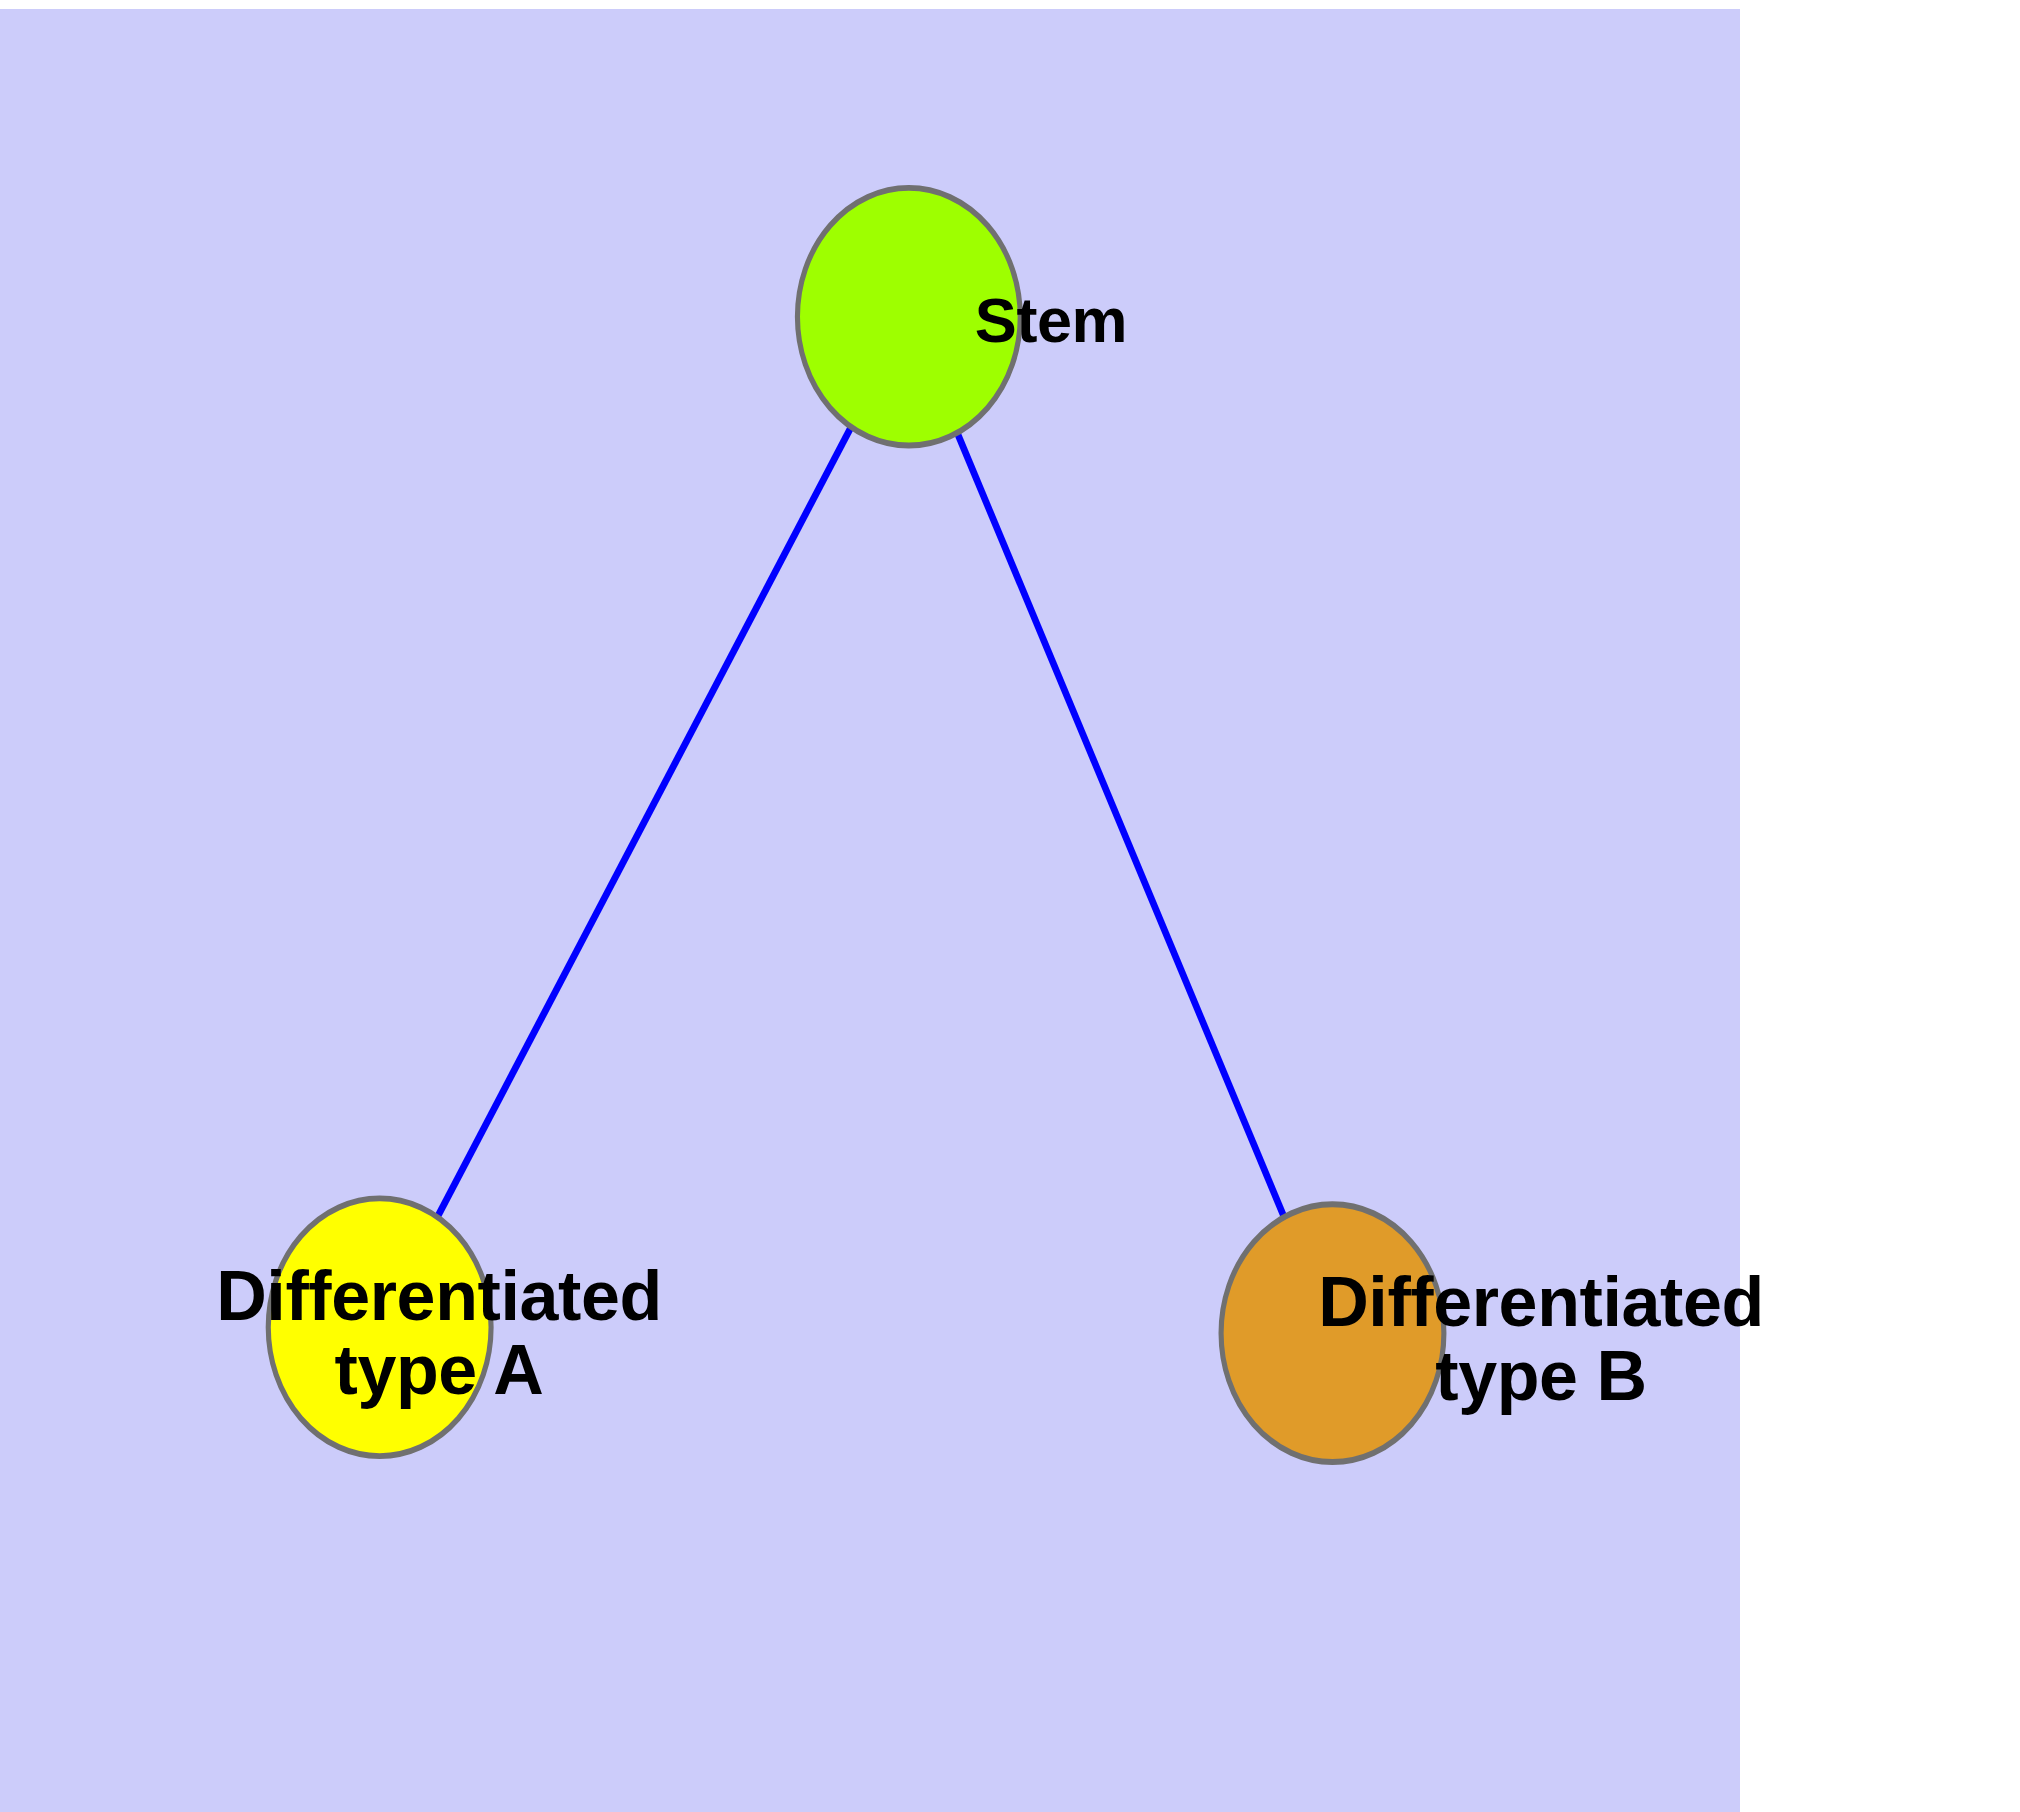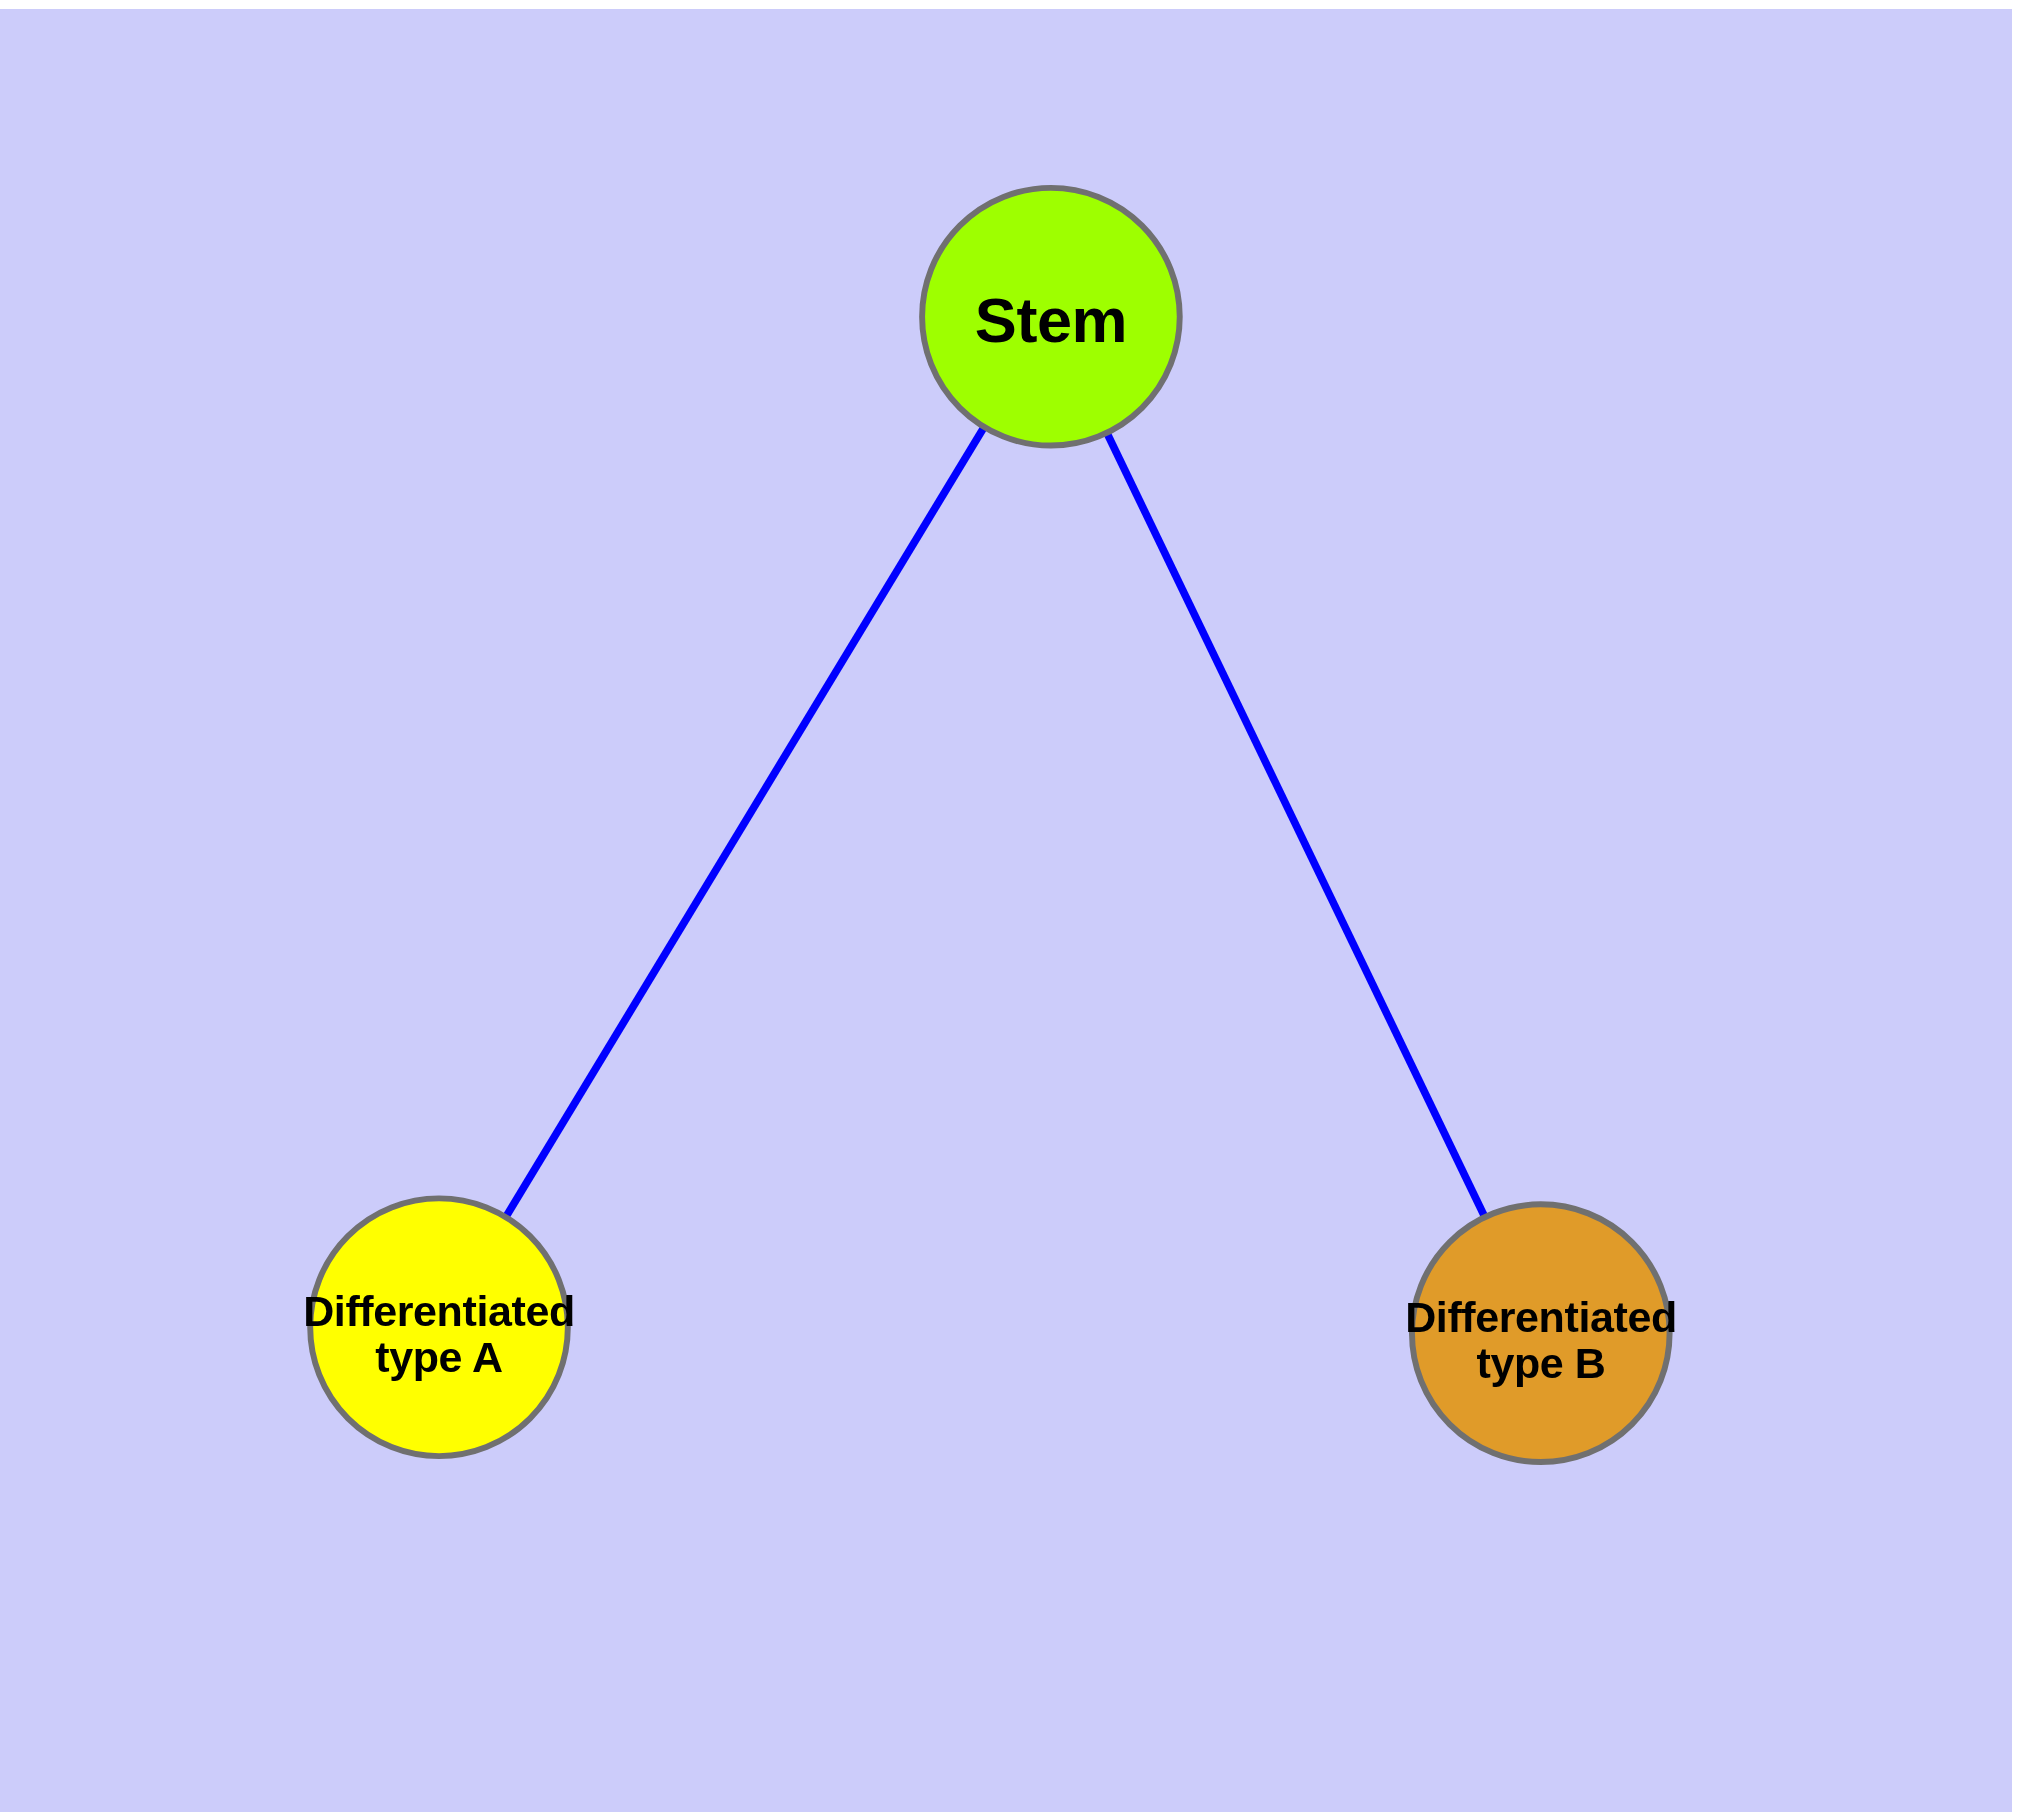--- a/index.html
+++ b/index.html
@@ -13,21 +13,21 @@
     width: 2021px;
     height: 1812px;
     background: #ffffff;
     overflow: hidden;
     font-family: "Liberation Sans", "DejaVu Sans", sans-serif;
   }
   #plot-area {
     position: absolute;
     left: 0px;
     top: 8.5px;
-    width: 2012px;
+    width: 1740px;
     height: 1804px;
     background: #ccccfa;
   }
   #graph-svg {
     position: absolute;
     left: 0;
     top: 0;
     width: 100%;
     height: 100%;
     display: block;
@@ -38,21 +38,21 @@
   }
   .edge-line {
     stroke: #0000ff;
     stroke-width: 9;
     stroke-linecap: butt;
   }
   .node-label {
     position: absolute;
     color: #000000;
     font-weight: bold;
-    font-size: 43px;
+    font-size: 70px;
     line-height: 1.07;
     text-align: center;
     white-space: pre;
     letter-spacing: -0.4px;
     transform: translate(-50%, -50%);
     pointer-events: none;
     -webkit-font-smoothing: antialiased;
   }
   .label-stem {
     font-size: 63px;

